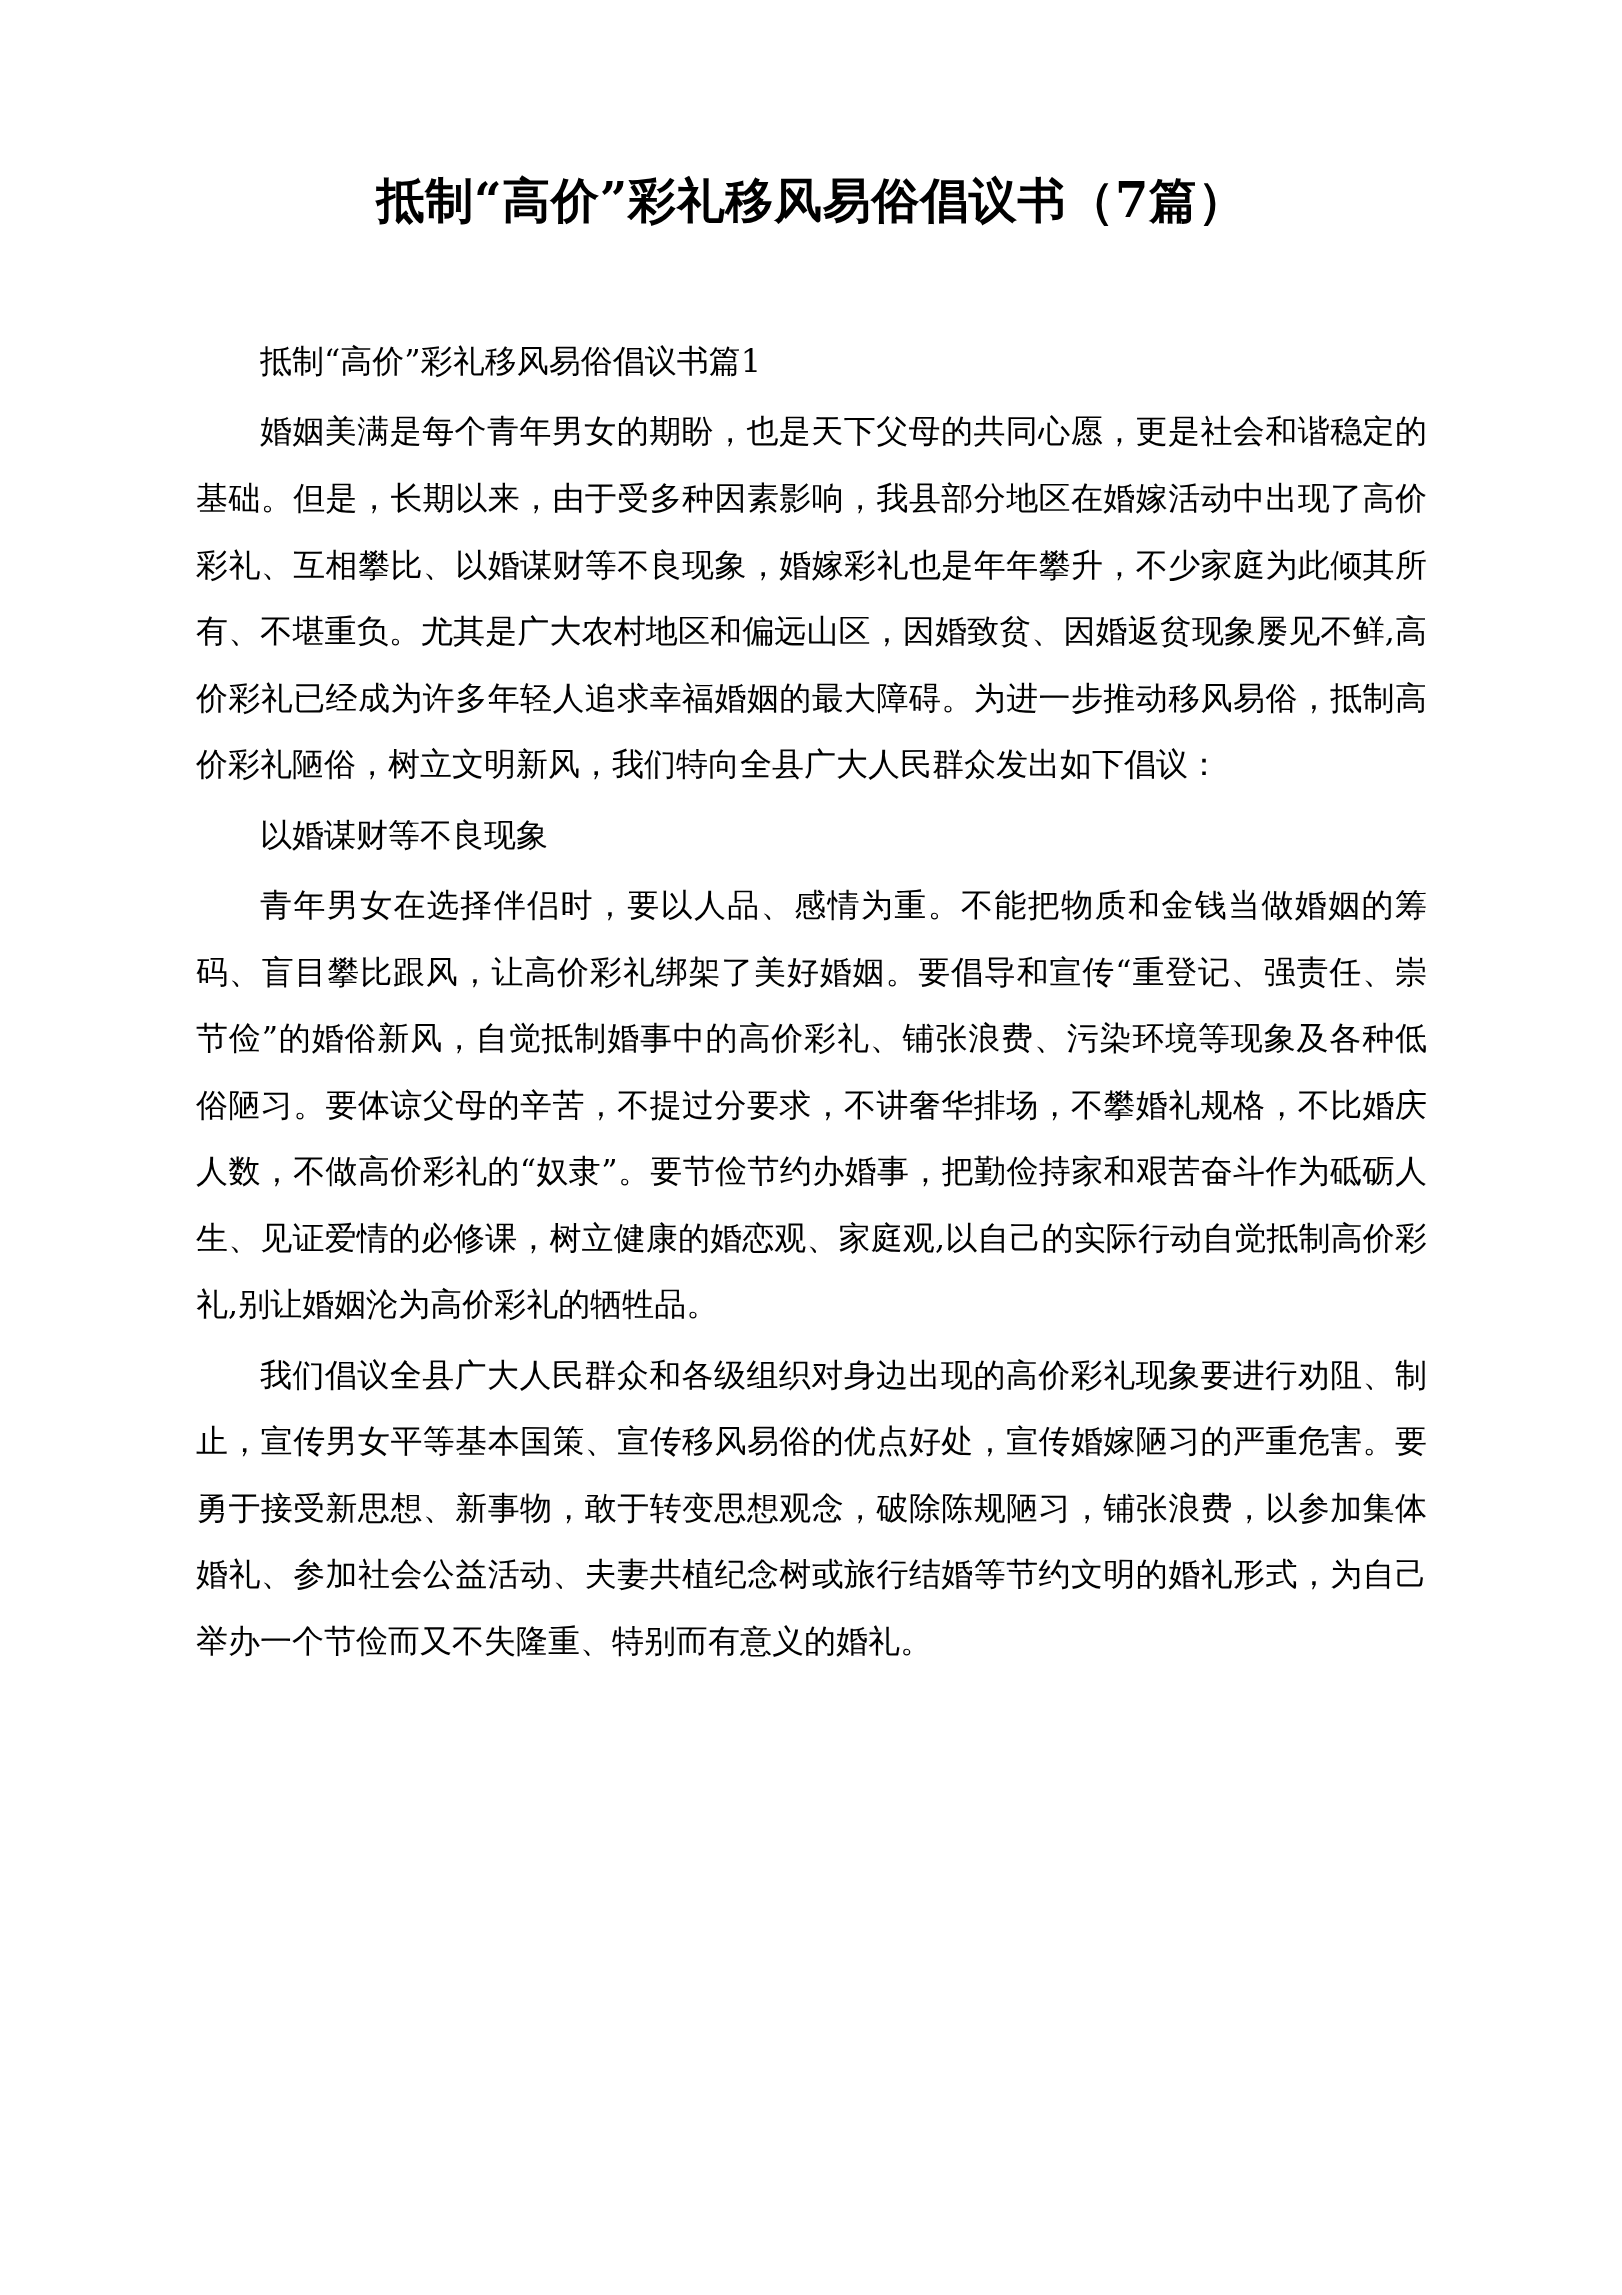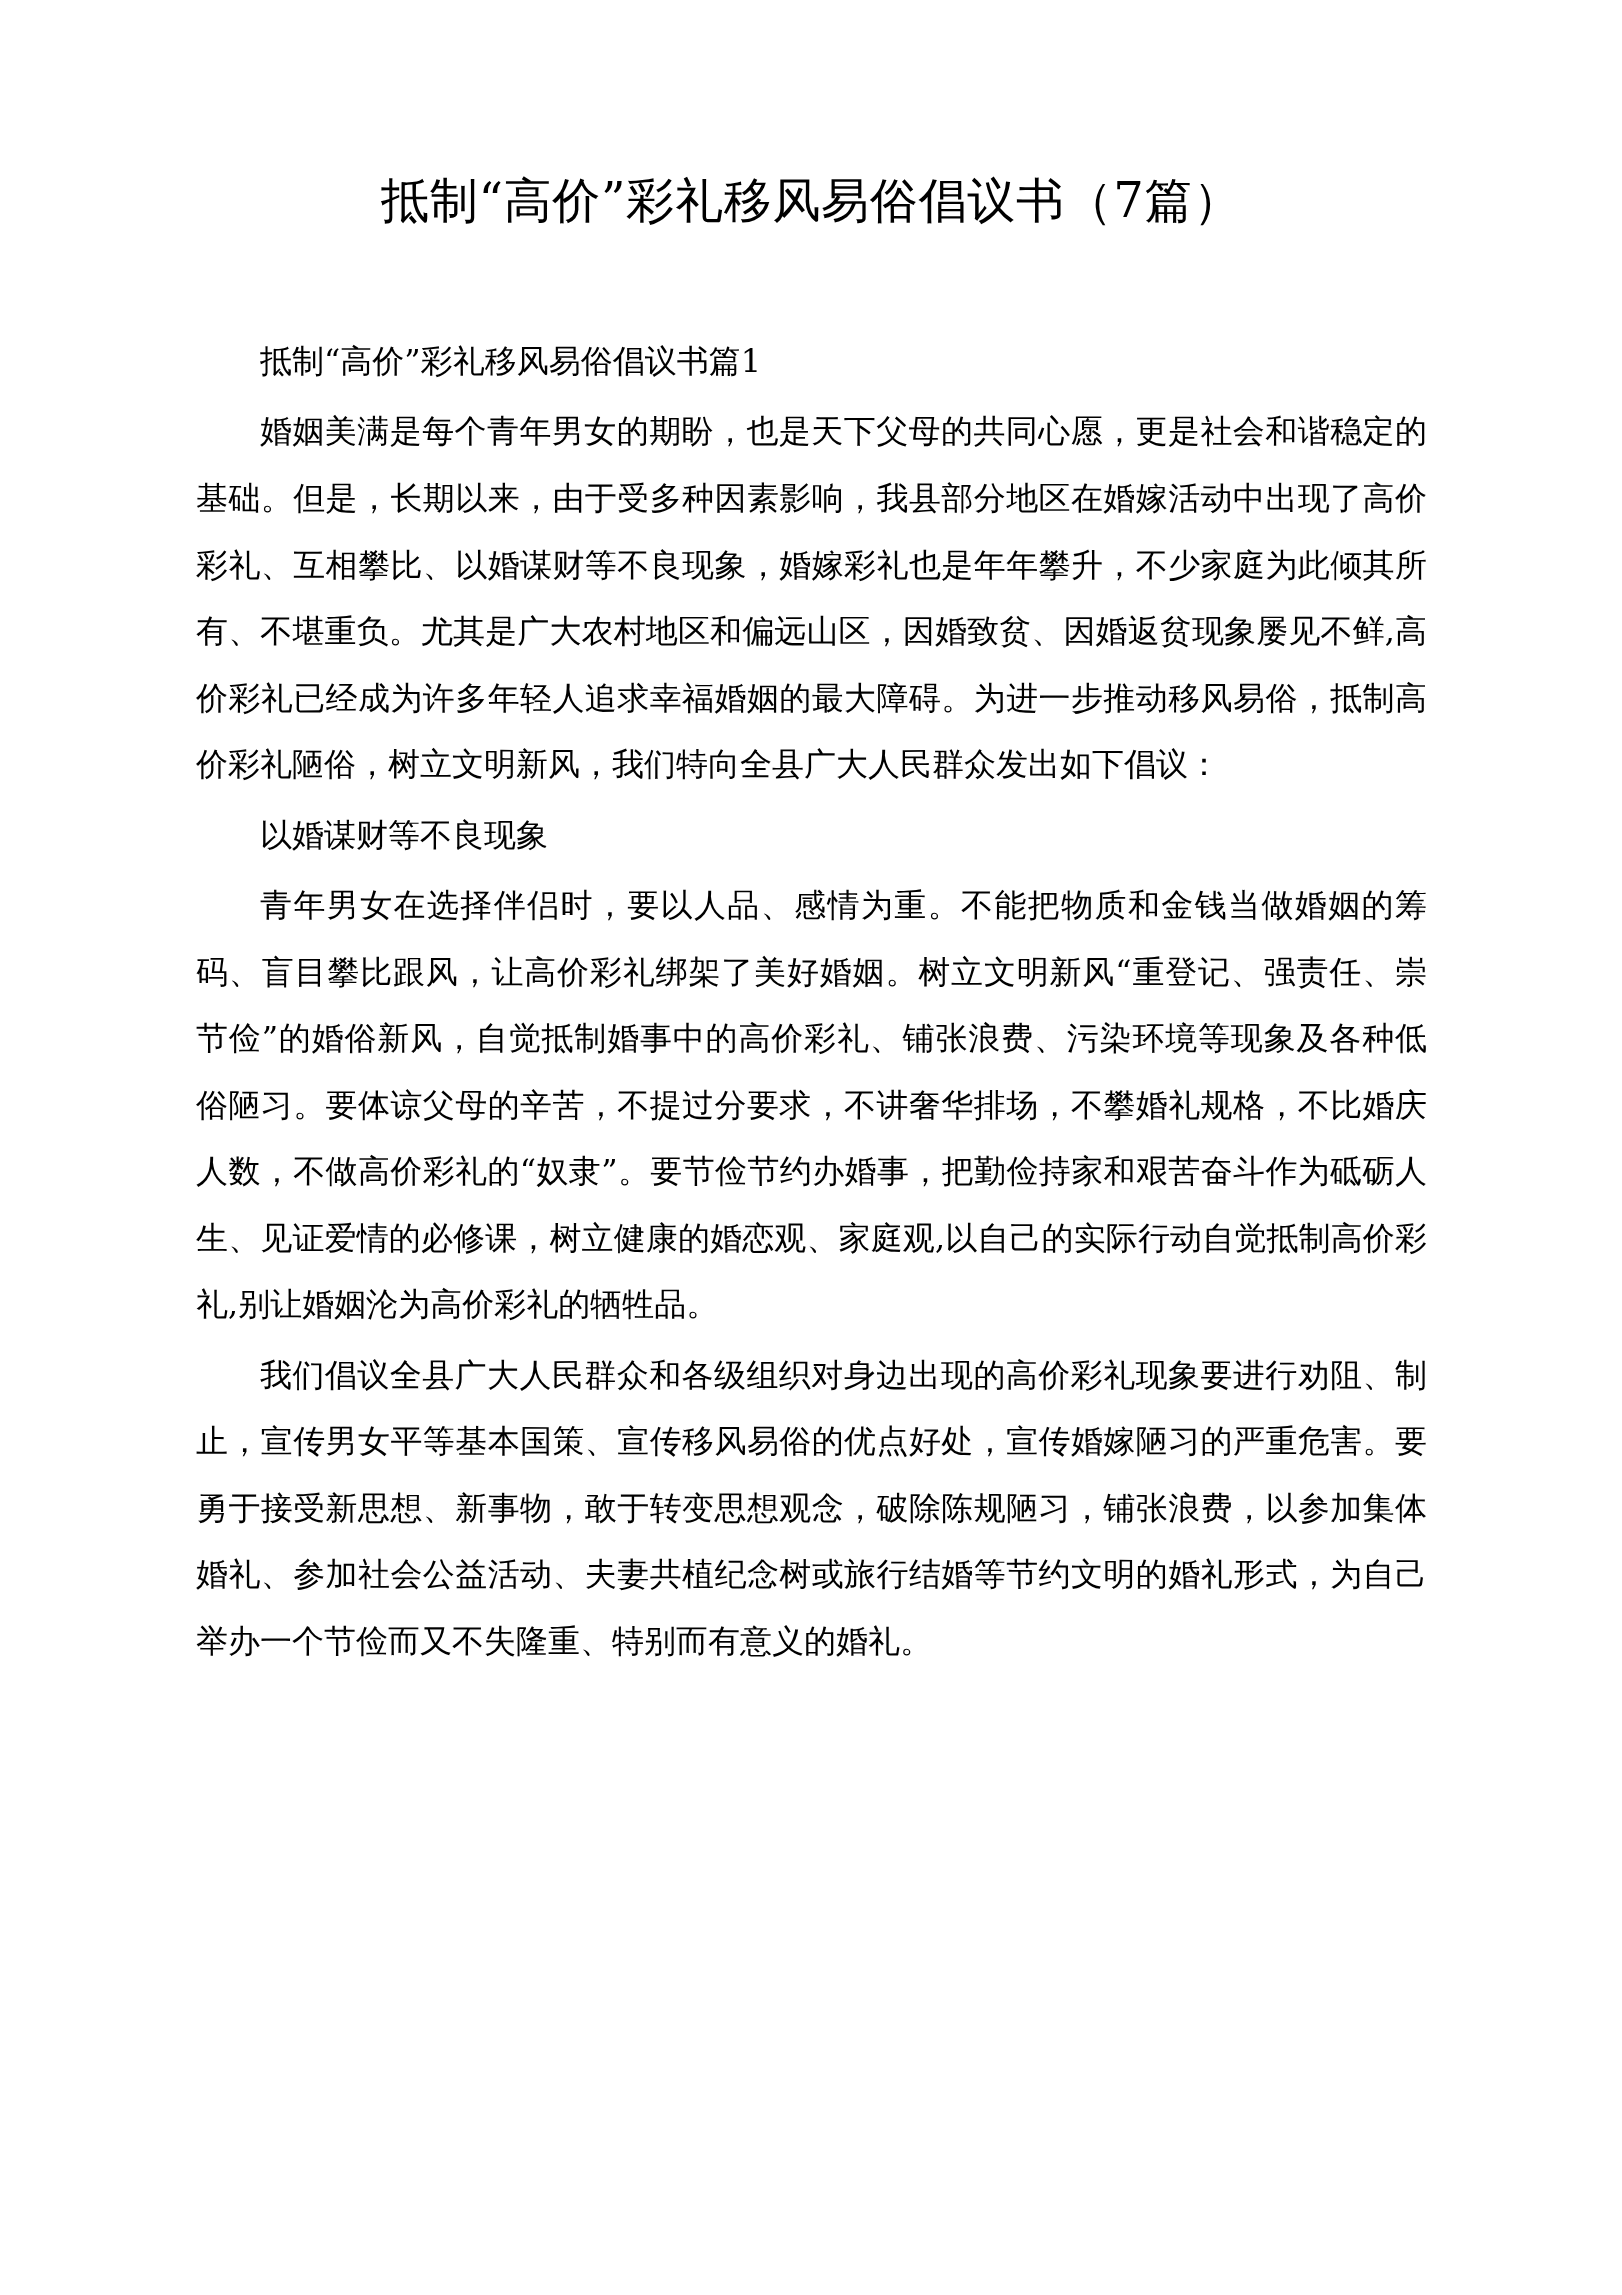--- a/index.html
+++ b/index.html
@@ -12,21 +12,21 @@
     height: 2295px;
     background: #ffffff;
     box-sizing: border-box;
     padding: 170px 196px 131px 196px;
     font-family: "DejaVu Serif", "Liberation Serif", serif;
     color: #000000;
     position: relative;
   }
   .doc-title {
     font-family: "DejaVu Serif", "Liberation Serif", serif;
-    font-weight: normal;
+    font-weight: bold;
     font-size: 48px;
     line-height: 1.25;
     text-align: center;
     letter-spacing: 0.7px;
     margin: 0 0 98px 0;
     white-space: nowrap;
   }
   .body-block {
     font-size: 32px;
     line-height: 2.08;
@@ -53,21 +53,21 @@
 
   <h1 class="doc-title">抵制“高价”彩礼移风易俗倡议书（7篇）</h1>
 
   <div class="body-block">
 
     <p class="heading-line">抵制“高价”彩礼移风易俗倡议书篇1</p>
 
     <p class="para">婚姻美满是每个青年男女的期盼，也是天下父母的共同心愿，更是社会和谐稳定的基础。但是，长期以来，由于受多种因素影响，我县部分地区在婚嫁活动中出现了高价彩礼、互相攀比、以婚谋财等不良现象，婚嫁彩礼也是年年攀升，不少家庭为此倾其所有、不堪重负。尤其是广大农村地区和偏远山区，因婚致贫、因婚返贫现象屡见不鲜,高价彩礼已经成为许多年轻人追求幸福婚姻的最大障碍。为进一步推动移风易俗，抵制高价彩礼陋俗，树立文明新风，我们特向全县广大人民群众发出如下倡议：</p>
 
     <p class="subhead">以婚谋财等不良现象</p>
-    <p class="para">青年男女在选择伴侣时，要以人品、感情为重。不能把物质和金钱当做婚姻的筹码、盲目攀比跟风，让高价彩礼绑架了美好婚姻。树立文明新风“重登记、强责任、崇节俭”的婚俗新风，自觉抵制婚事中的高价彩礼、铺张浪费、污染环境等现象及各种低俗陋习。要体谅父母的辛苦，不提过分要求，不讲奢华排场，不攀婚礼规格，不比婚庆人数，不做高价彩礼的“奴隶”。要节俭节约办婚事，把勤俭持家和艰苦奋斗作为砥砺人生、见证爱情的必修课，树立健康的婚恋观、家庭观,以自己的实际行动自觉抵制高价彩礼,别让婚姻沦为高价彩礼的牺牲品。</p>
+    <p class="para">青年男女在选择伴侣时，要以人品、感情为重。不能把物质和金钱当做婚姻的筹码、盲目攀比跟风，让高价彩礼绑架了美好婚姻。要倡导和宣传“重登记、强责任、崇节俭”的婚俗新风，自觉抵制婚事中的高价彩礼、铺张浪费、污染环境等现象及各种低俗陋习。要体谅父母的辛苦，不提过分要求，不讲奢华排场，不攀婚礼规格，不比婚庆人数，不做高价彩礼的“奴隶”。要节俭节约办婚事，把勤俭持家和艰苦奋斗作为砥砺人生、见证爱情的必修课，树立健康的婚恋观、家庭观,以自己的实际行动自觉抵制高价彩礼,别让婚姻沦为高价彩礼的牺牲品。</p>
 
     <p class="para">我们倡议全县广大人民群众和各级组织对身边出现的高价彩礼现象要进行劝阻、制止，宣传男女平等基本国策、宣传移风易俗的优点好处，宣传婚嫁陋习的严重危害。要勇于接受新思想、新事物，敢于转变思想观念，破除陈规陋习，铺张浪费，以参加集体婚礼、参加社会公益活动、夫妻共植纪念树或旅行结婚等节约文明的婚礼形式，为自己举办一个节俭而又不失隆重、特别而有意义的婚礼。</p>
 
 
   </div>
 
 </div>
 
 
 </body></html>

